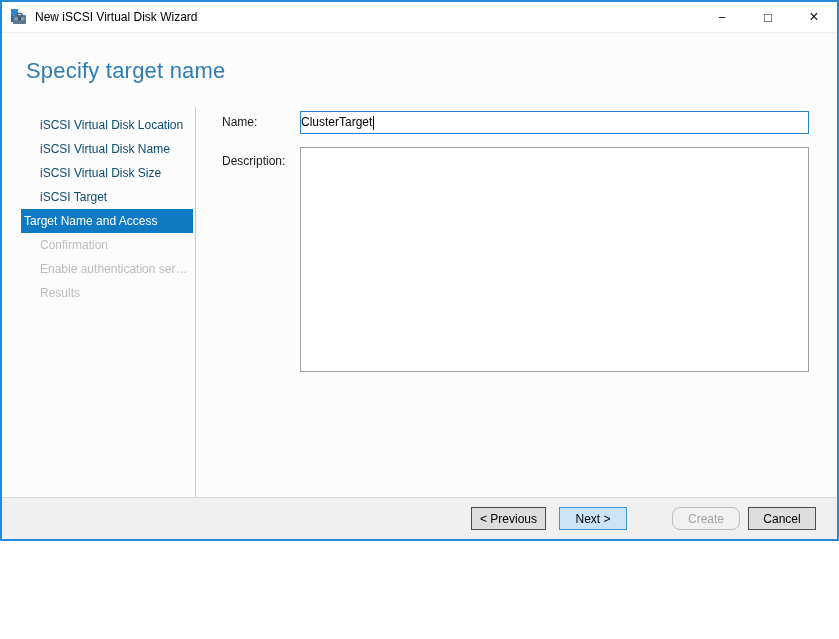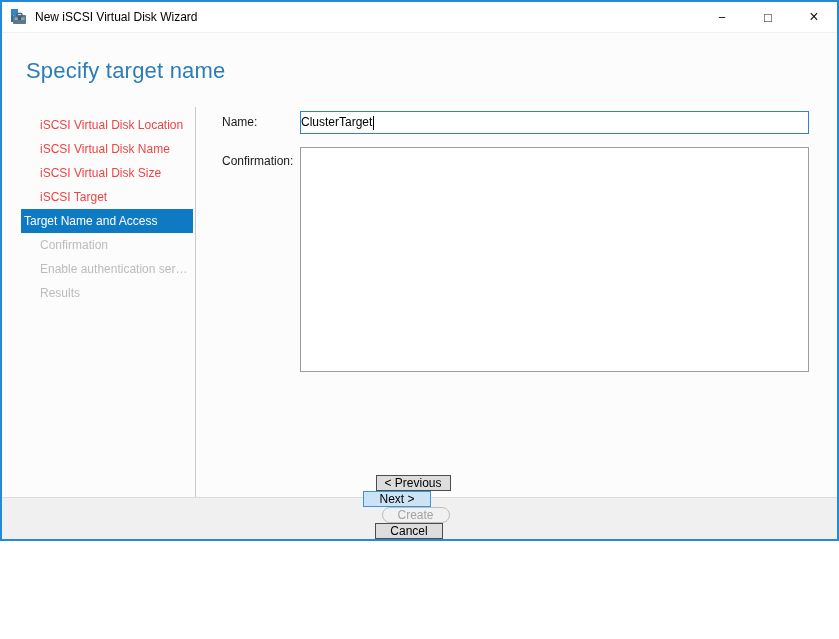--- a/index.html
+++ b/index.html
@@ -30,21 +30,21 @@
 
   
   .heading {
     position:absolute; left:24px; top:56px;
     font-size:22px; font-weight:300; color:#2d7db4; letter-spacing:0.2px;
   }
 
   
   .sidebar { position:absolute; left:0; top:111px; width:191px; }
   .nav-item {
-    height:24px; line-height:24px; font-size:12px; color:#ef4444;
+    height:24px; line-height:24px; font-size:12px; color:#0c4a6e;
     padding-left:38px; white-space:nowrap; overflow:hidden; cursor:default;
   }
   .nav-item.selected {
     margin-left:19px; padding-left:3px;
     background:#0e7ac4; color:#ffffff;
   }
   .nav-item.disabled { color:#bcbcbc; }
 
   .v-divider {
     position:absolute; left:193px; top:105px; width:1px; height:480px;
@@ -67,21 +67,21 @@
   .desc-textarea {
     position:absolute; left:298px; top:145px; width:509px; height:225px;
     background:#ffffff; border:1px solid #9d9d9d; resize:none; outline:none;
     font-family:"Liberation Sans","DejaVu Sans",sans-serif; font-size:12px; padding:3px 4px;
   }
 
   
   .footer {
     position:absolute; left:0; right:0; bottom:0; height:42px;
     background:#f0f0f0; border-top:1px solid #dcdcdc;
-    display:flex; align-items:center; justify-content:flex-end;flex-direction:column;
+    display:flex; align-items:center; justify-content:flex-end;
   }
   .btn {
     height:23px; font-size:12px; font-family:inherit; color:#000;
     background:#dddddd; border:1px solid #4c4c4c; cursor:default;
   }
   .btn-previous { width:75px; margin-right:13px; }
   .btn-next { width:68px; margin-right:45px; background:#cbe3f6; border-color:#3f93d2; }
   .btn-create { width:68px; margin-right:8px; background:#f1f1f1; border-color:#bdbdbd; color:#a3a3a3;border-radius:8px; }
   .btn-cancel { width:68px; margin-right:21px; }
 </style>
@@ -121,21 +121,21 @@
   </div>
 
   <div class="v-divider"></div>
 
   <div class="form-label" id="name-label">Name:</div>
   <div class="name-input">
     <span>ClusterTarget</span>
     <span class="caret"></span>
   </div>
 
-  <div class="form-label" id="desc-label">Confirmation:</div>
+  <div class="form-label" id="desc-label">Description:</div>
   <textarea class="desc-textarea" value="" style=""></textarea>
 
   <div class="footer">
     <button class="btn btn-previous">&lt; Previous</button>
     <button class="btn btn-next">Next &gt;</button>
     <button class="btn btn-create" disabled="">Create</button>
     <button class="btn btn-cancel">Cancel</button>
   </div>
 
 </div>

